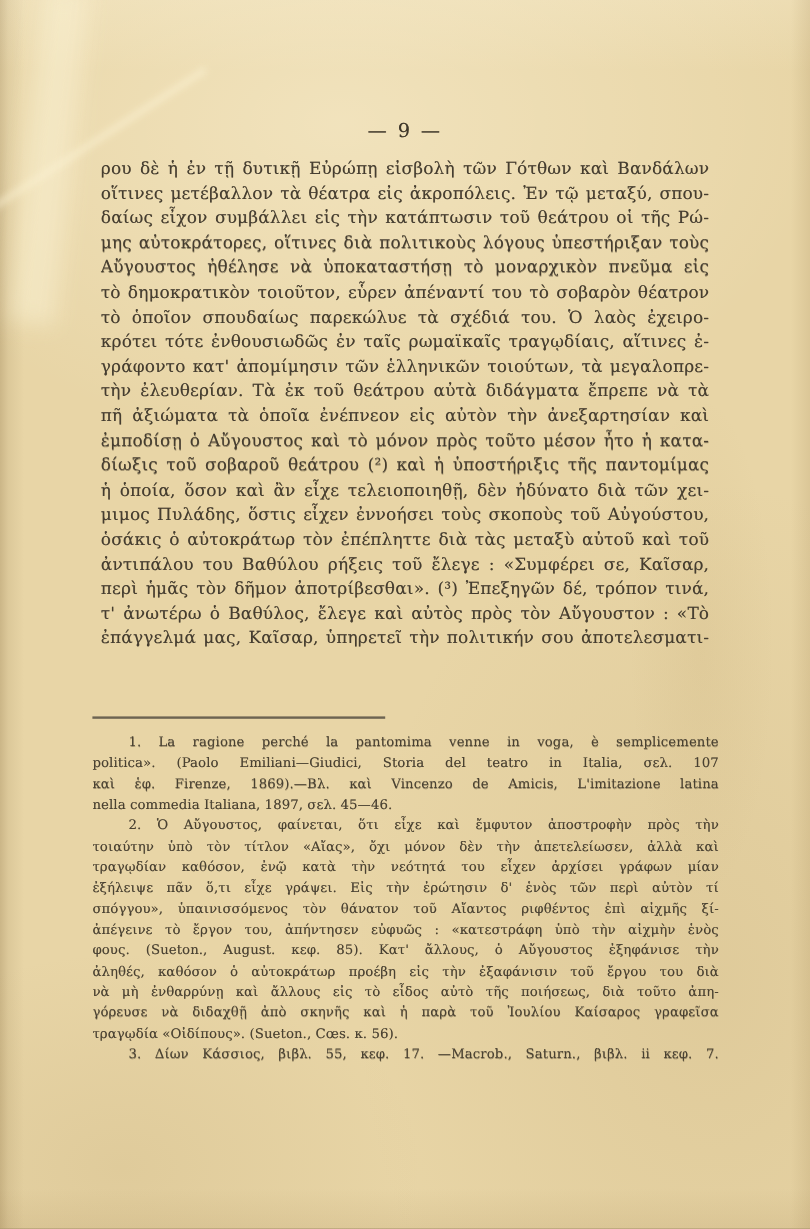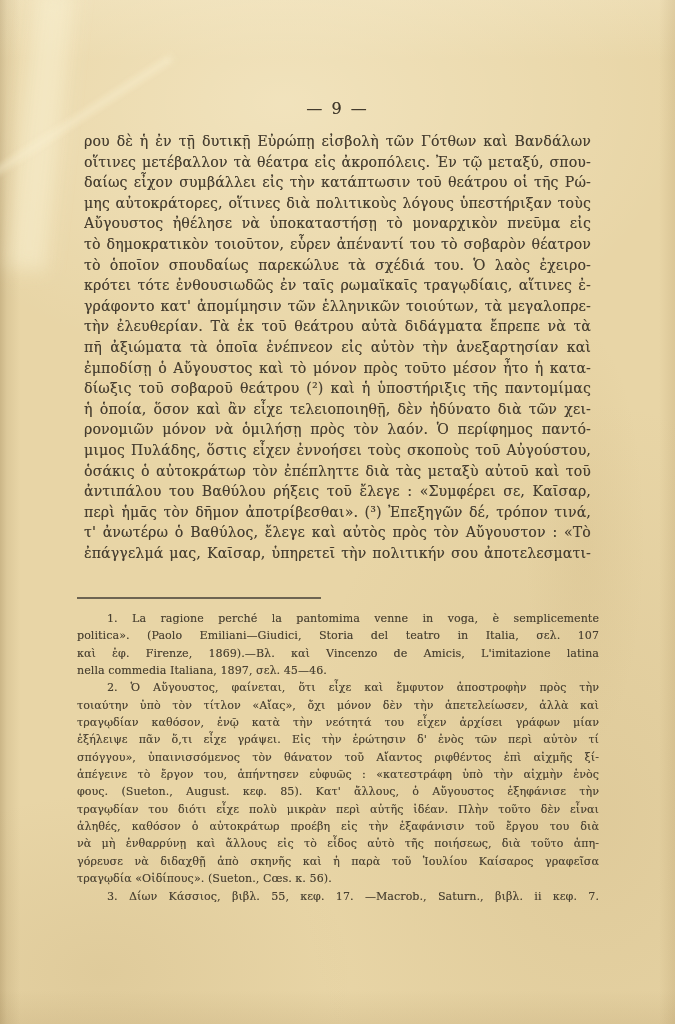--- a/index.html
+++ b/index.html
@@ -91,21 +91,20 @@
       <div class="body-line">Αὔγουστος ἠθέλησε νὰ ὑποκαταστήσῃ τὸ μοναρχικὸν πνεῦμα εἰς</div>
       <div class="body-line">τὸ δημοκρατικὸν τοιοῦτον, εὗρεν ἀπέναντί του τὸ σοβαρὸν θέατρον</div>
       <div class="body-line">τὸ ὁποῖον σπουδαίως παρεκώλυε τὰ σχέδιά του. Ὁ λαὸς ἐχειρο-</div>
       <div class="body-line">κρότει τότε ἐνθουσιωδῶς ἐν ταῖς ρωμαϊκαῖς τραγῳδίαις, αἵτινες ἐ-</div>
       <div class="body-line">γράφοντο κατ' ἀπομίμησιν τῶν ἑλληνικῶν τοιούτων, τὰ μεγαλοπρε-</div>
       <div class="body-line">τὴν ἐλευθερίαν. Τὰ ἐκ τοῦ θεάτρου αὐτὰ διδάγματα ἔπρεπε νὰ τὰ</div>
       <div class="body-line">πῆ ἀξιώματα τὰ ὁποῖα ἐνέπνεον εἰς αὐτὸν τὴν ἀνεξαρτησίαν καὶ</div>
       <div class="body-line">ἐμποδίσῃ ὁ Αὔγουστος καὶ τὸ μόνον πρὸς τοῦτο μέσον ἦτο ἡ κατα-</div>
       <div class="body-line">δίωξις τοῦ σοβαροῦ θεάτρου (²) καὶ ἡ ὑποστήριξις τῆς παντομίμας</div>
       <div class="body-line">ἡ ὁποία, ὅσον καὶ ἂν εἶχε τελειοποιηθῇ, δὲν ἠδύνατο διὰ τῶν χει-</div>
-      <div class="body-line">ρονομιῶν μόνον νὰ ὁμιλήσῃ πρὸς τὸν λαόν. Ὁ περίφημος παντό-</div>
       <div class="body-line">μιμος Πυλάδης, ὅστις εἶχεν ἐννοήσει τοὺς σκοποὺς τοῦ Αὐγούστου,</div>
       <div class="body-line">ὁσάκις ὁ αὐτοκράτωρ τὸν ἐπέπληττε διὰ τὰς μεταξὺ αὐτοῦ καὶ τοῦ</div>
       <div class="body-line">ἀντιπάλου του Βαθύλου ρήξεις τοῦ ἔλεγε : «Συμφέρει σε, Καῖσαρ,</div>
       <div class="body-line">περὶ ἡμᾶς τὸν δῆμον ἀποτρίβεσθαι». (³) Ἐπεξηγῶν δέ, τρόπον τινά,</div>
       <div class="body-line">τ' ἀνωτέρω ὁ Βαθύλος, ἔλεγε καὶ αὐτὸς πρὸς τὸν Αὔγουστον : «Τὸ</div>
       <div class="body-line">ἐπάγγελμά μας, Καῖσαρ, ὑπηρετεῖ τὴν πολιτικήν σου ἀποτελεσματι-</div>
     </div>
 
   <div class="fn-rule"></div>
 
@@ -117,21 +116,20 @@
         <div class="fn-line short-last">nella commedia Italiana, 1897, σελ. 45—46.</div>
       </div>
     <div class="footnote">
         <div class="fn-line indent-first">2. Ὁ Αὔγουστος, φαίνεται, ὅτι εἶχε καὶ ἔμφυτον ἀποστροφὴν πρὸς τὴν</div>
         <div class="fn-line">τοιαύτην ὑπὸ τὸν τίτλον «Αἴας», ὄχι μόνον δὲν τὴν ἀπετελείωσεν, ἀλλὰ καὶ</div>
         <div class="fn-line">τραγῳδίαν καθόσον, ἐνῷ κατὰ τὴν νεότητά του εἶχεν ἀρχίσει γράφων μίαν</div>
         <div class="fn-line">ἐξήλειψε πᾶν ὅ,τι εἶχε γράψει. Εἰς τὴν ἐρώτησιν δ' ἑνὸς τῶν περὶ αὐτὸν τί</div>
         <div class="fn-line">σπόγγου», ὑπαινισσόμενος τὸν θάνατον τοῦ Αἴαντος ριφθέντος ἐπὶ αἰχμῆς ξί-</div>
         <div class="fn-line">ἀπέγεινε τὸ ἔργον του, ἀπήντησεν εὐφυῶς : «κατεστράφη ὑπὸ τὴν αἰχμὴν ἑνὸς</div>
         <div class="fn-line">φους. (Sueton., August. κεφ. 85). Κατ' ἄλλους, ὁ Αὔγουστος ἐξηφάνισε τὴν</div>
-        <div class="fn-line">τραγῳδίαν του διότι εἶχε πολὺ μικρὰν περὶ αὐτῆς ἰδέαν. Πλὴν τοῦτο δὲν εἶναι</div>
         <div class="fn-line">ἀληθές, καθόσον ὁ αὐτοκράτωρ προέβη εἰς τὴν ἐξαφάνισιν τοῦ ἔργου του διὰ</div>
         <div class="fn-line">νὰ μὴ ἐνθαρρύνῃ καὶ ἄλλους εἰς τὸ εἶδος αὐτὸ τῆς ποιήσεως, διὰ τοῦτο ἀπη-</div>
         <div class="fn-line">γόρευσε νὰ διδαχθῇ ἀπὸ σκηνῆς καὶ ἡ παρὰ τοῦ Ἰουλίου Καίσαρος γραφεῖσα</div>
         <div class="fn-line short-last">τραγῳδία «Οἰδίπους». (Sueton., Cœs. κ. 56).</div>
       </div>
     <div class="footnote">
         <div class="fn-line indent-first">3. Δίων Κάσσιος, βιβλ. 55, κεφ. 17. —Macrob., Saturn., βιβλ. ii κεφ. 7.</div>
       </div>
   </div>
 </div>

